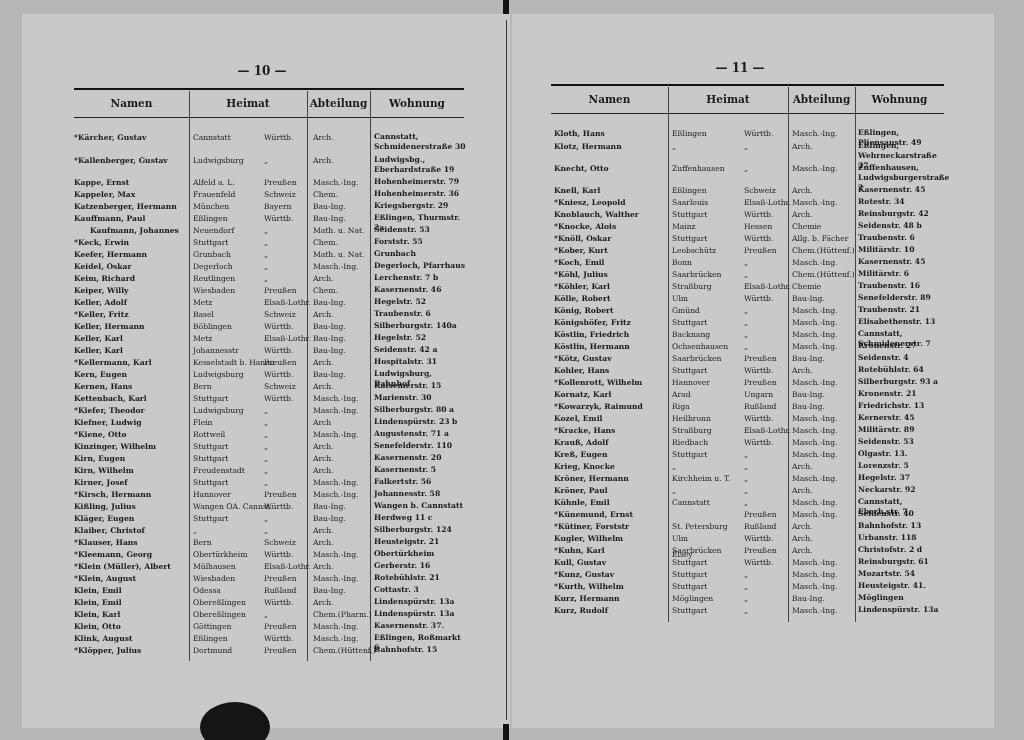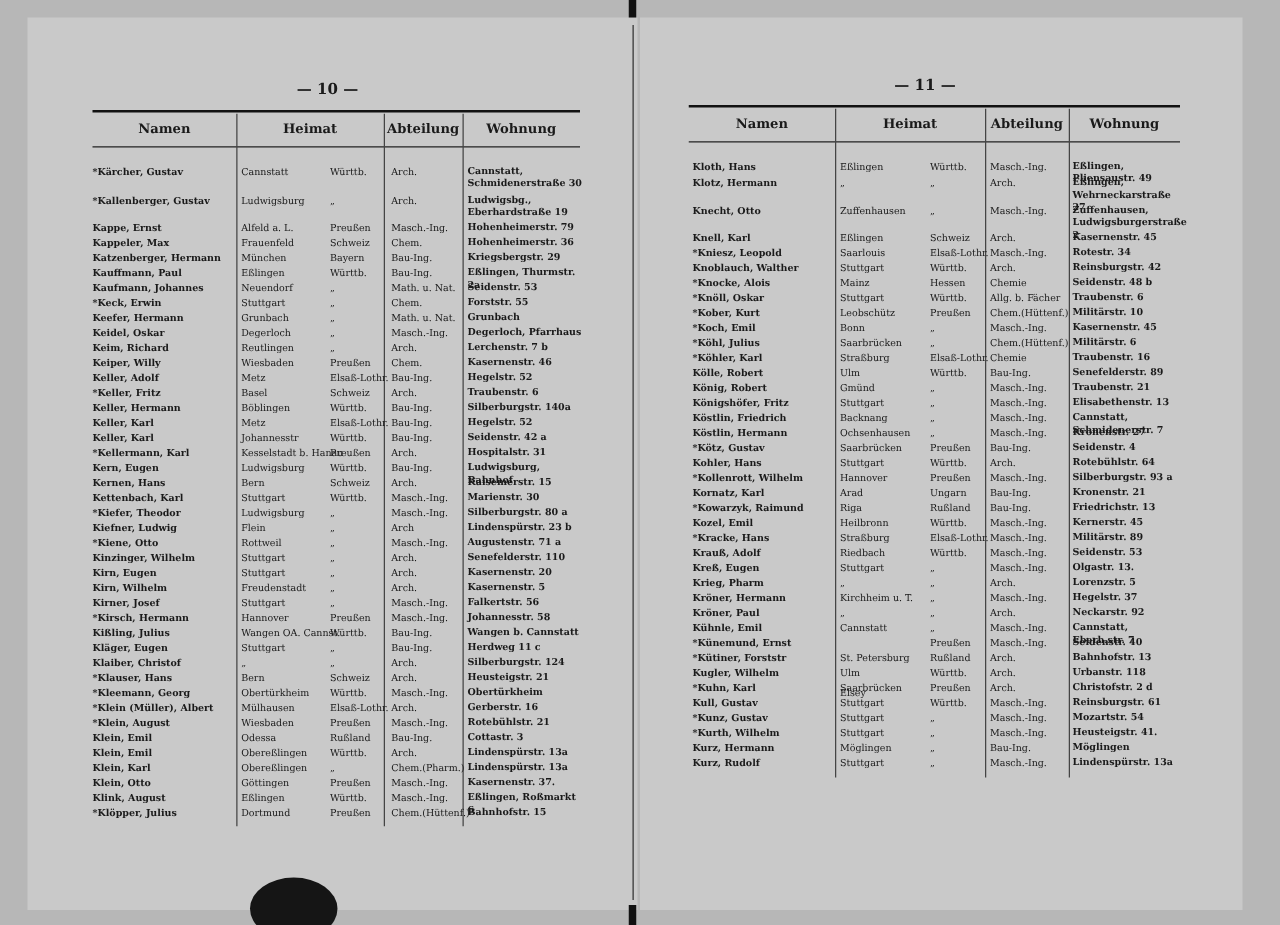--- a/index.html
+++ b/index.html
@@ -83,21 +83,21 @@
       <span class="c-addr" style="left: 300px; width: 92px;">Kriegsbergstr. 29</span>
     </div>
     <div class="row" style="top: 125px; width: 100%;">
       <span class="c-name" style="left: 0px;">Kauffmann, Paul</span>
       <span style="left: 119px;">Eßlingen</span>
       <span style="left: 190px;">Württb.</span>
       <span style="left: 239px;">Bau-Ing.</span>
       <span class="c-addr" style="left: 300px; width: 92px;">Eßlingen, Thurmstr. 2a</span>
     </div>
     <div class="row" style="top: 137px; width: 100%;">
-      <span class="c-name" style="left: 0px;">Kaufmann, Johannes</span>
+      <span class="c-name" style="left: 16px;">Kaufmann, Johannes</span>
       <span style="left: 119px;">Neuendorf</span>
       <span style="left: 190px;">„</span>
       <span style="left: 239px;">Math. u. Nat.</span>
       <span class="c-addr" style="left: 300px; width: 92px;">Seidenstr. 53</span>
     </div>
     <div class="row" style="top: 149px; width: 100%;">
       <span class="c-name" style="left: 0px;">*Keck, Erwin</span>
       <span style="left: 119px;">Stuttgart</span>
       <span style="left: 190px;">„</span>
       <span style="left: 239px;">Chem.</span>
@@ -529,21 +529,21 @@
       <span class="c-addr" style="left: 307px; width: 88px;">Seidenstr. 53</span>
     </div>
     <div class="row" style="top: 365px; width: 100%;">
       <span class="c-name" style="left: 3px;">Kreß, Eugen</span>
       <span style="left: 121px;">Stuttgart</span>
       <span style="left: 193px;">„</span>
       <span style="left: 241px;">Masch.-Ing.</span>
       <span class="c-addr" style="left: 307px; width: 88px;">Olgastr. 13.</span>
     </div>
     <div class="row" style="top: 377px; width: 100%;">
-      <span class="c-name" style="left: 3px;">Krieg, Pharm</span>
+      <span class="c-name" style="left: 3px;">Krieg, Knocke</span>
       <span style="left: 121px;">„</span>
       <span style="left: 193px;">„</span>
       <span style="left: 241px;">Arch.</span>
       <span class="c-addr" style="left: 307px; width: 88px;">Lorenzstr. 5</span>
     </div>
     <div class="row" style="top: 389px; width: 100%;">
       <span class="c-name" style="left: 3px;">Kröner, Hermann</span>
       <span style="left: 121px;">Kirchheim u. T.</span>
       <span style="left: 193px;">„</span>
       <span style="left: 241px;">Masch.-Ing.</span>

